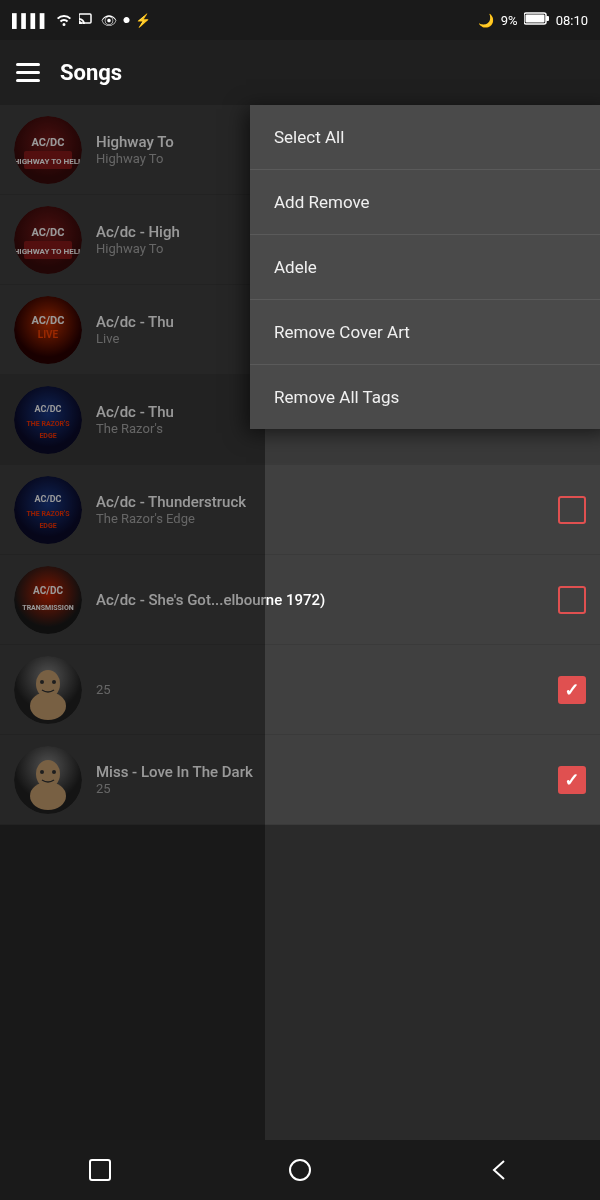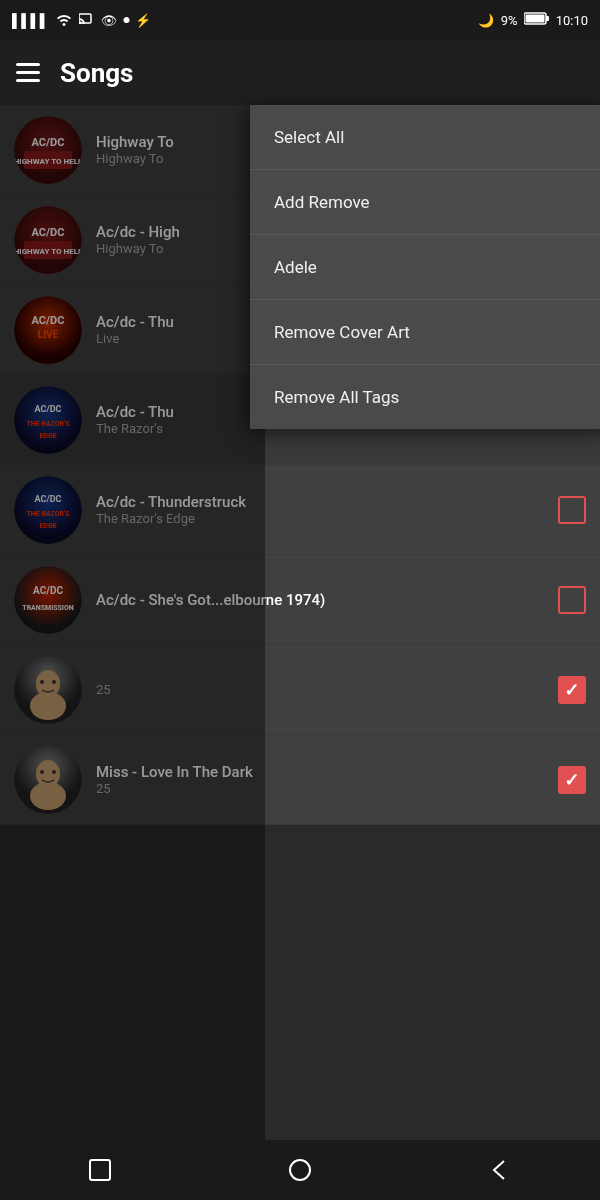--- a/index.html
+++ b/index.html
@@ -32,21 +32,21 @@
       width: 100%;
       height: 65px;
       background: #1f1f1f;
       display: flex;
       align-items: center;
       padding: 0 16px;
       gap: 20px;
     }
     .hamburger { display: flex; flex-direction: column; gap: 5px; cursor: pointer; }
     .hamburger span { display: block; width: 24px; height: 3px; background: white; border-radius: 2px; }
-    .header-title { color: white; font-size: 26px; font-weight: bold; }
+    .header-title { color: white; font-size: 22px; font-weight: bold; }
 
     
     .song-list {
       width: 100%;
       background: #404040;
     }
     .song-item {
       display: flex;
       align-items: center;
       padding: 10px 14px;
@@ -177,21 +177,21 @@
   <div class="status-right">
     <span>🌙</span>
     <span>9%</span>
     <span>
       <svg width="26" height="13" viewBox="0 0 26 13" fill="white">
         <rect x="0" y="1" width="22" height="11" rx="2" fill="none" stroke="white" stroke-width="1.5"></rect>
         <rect x="22" y="4" width="3" height="5" rx="1" fill="white"></rect>
         <rect x="1.5" y="2.5" width="19" height="8" rx="1" fill="white"></rect>
       </svg>
     </span>
-    <span>10:10</span>
+    <span>08:10</span>
   </div>
 </div>
 
 <div class="header">
   <div class="hamburger">
     <span></span>
     <span></span>
     <span></span>
   </div>
   <span class="header-title">Songs</span>
@@ -310,21 +310,21 @@
               <stop offset="0%" stop-color="#cc2200"></stop>
               <stop offset="100%" stop-color="#1a1a1a"></stop>
             </radialGradient>
           </defs>
       <circle cx="34" cy="34" r="34" fill="url(#g5)"></circle>
       <text x="34" y="28" text-anchor="middle" fill="#fff" font-size="10" font-weight="bold">AC/DC</text>
       <text x="34" y="44" text-anchor="middle" fill="#fff" font-size="7">TRANSMISSION</text>
     </svg>
     </div>
     <div class="song-info partial-clip">
-      <div class="song-title">Ac/dc - She's Got...elbourne 1974)</div>
+      <div class="song-title">Ac/dc - She's Got...elbourne 1972)</div>
     </div>
     <div class="checkbox "></div>
   </div>
     <div class="song-item">
     <div class="album-art">
       <svg width="68" height="68" viewBox="0 0 68 68">
       <defs>
             <radialGradient id="g6" cx="50%" cy="30%">
               <stop offset="0%" stop-color="#888"></stop>
               <stop offset="100%" stop-color="#222"></stop>

